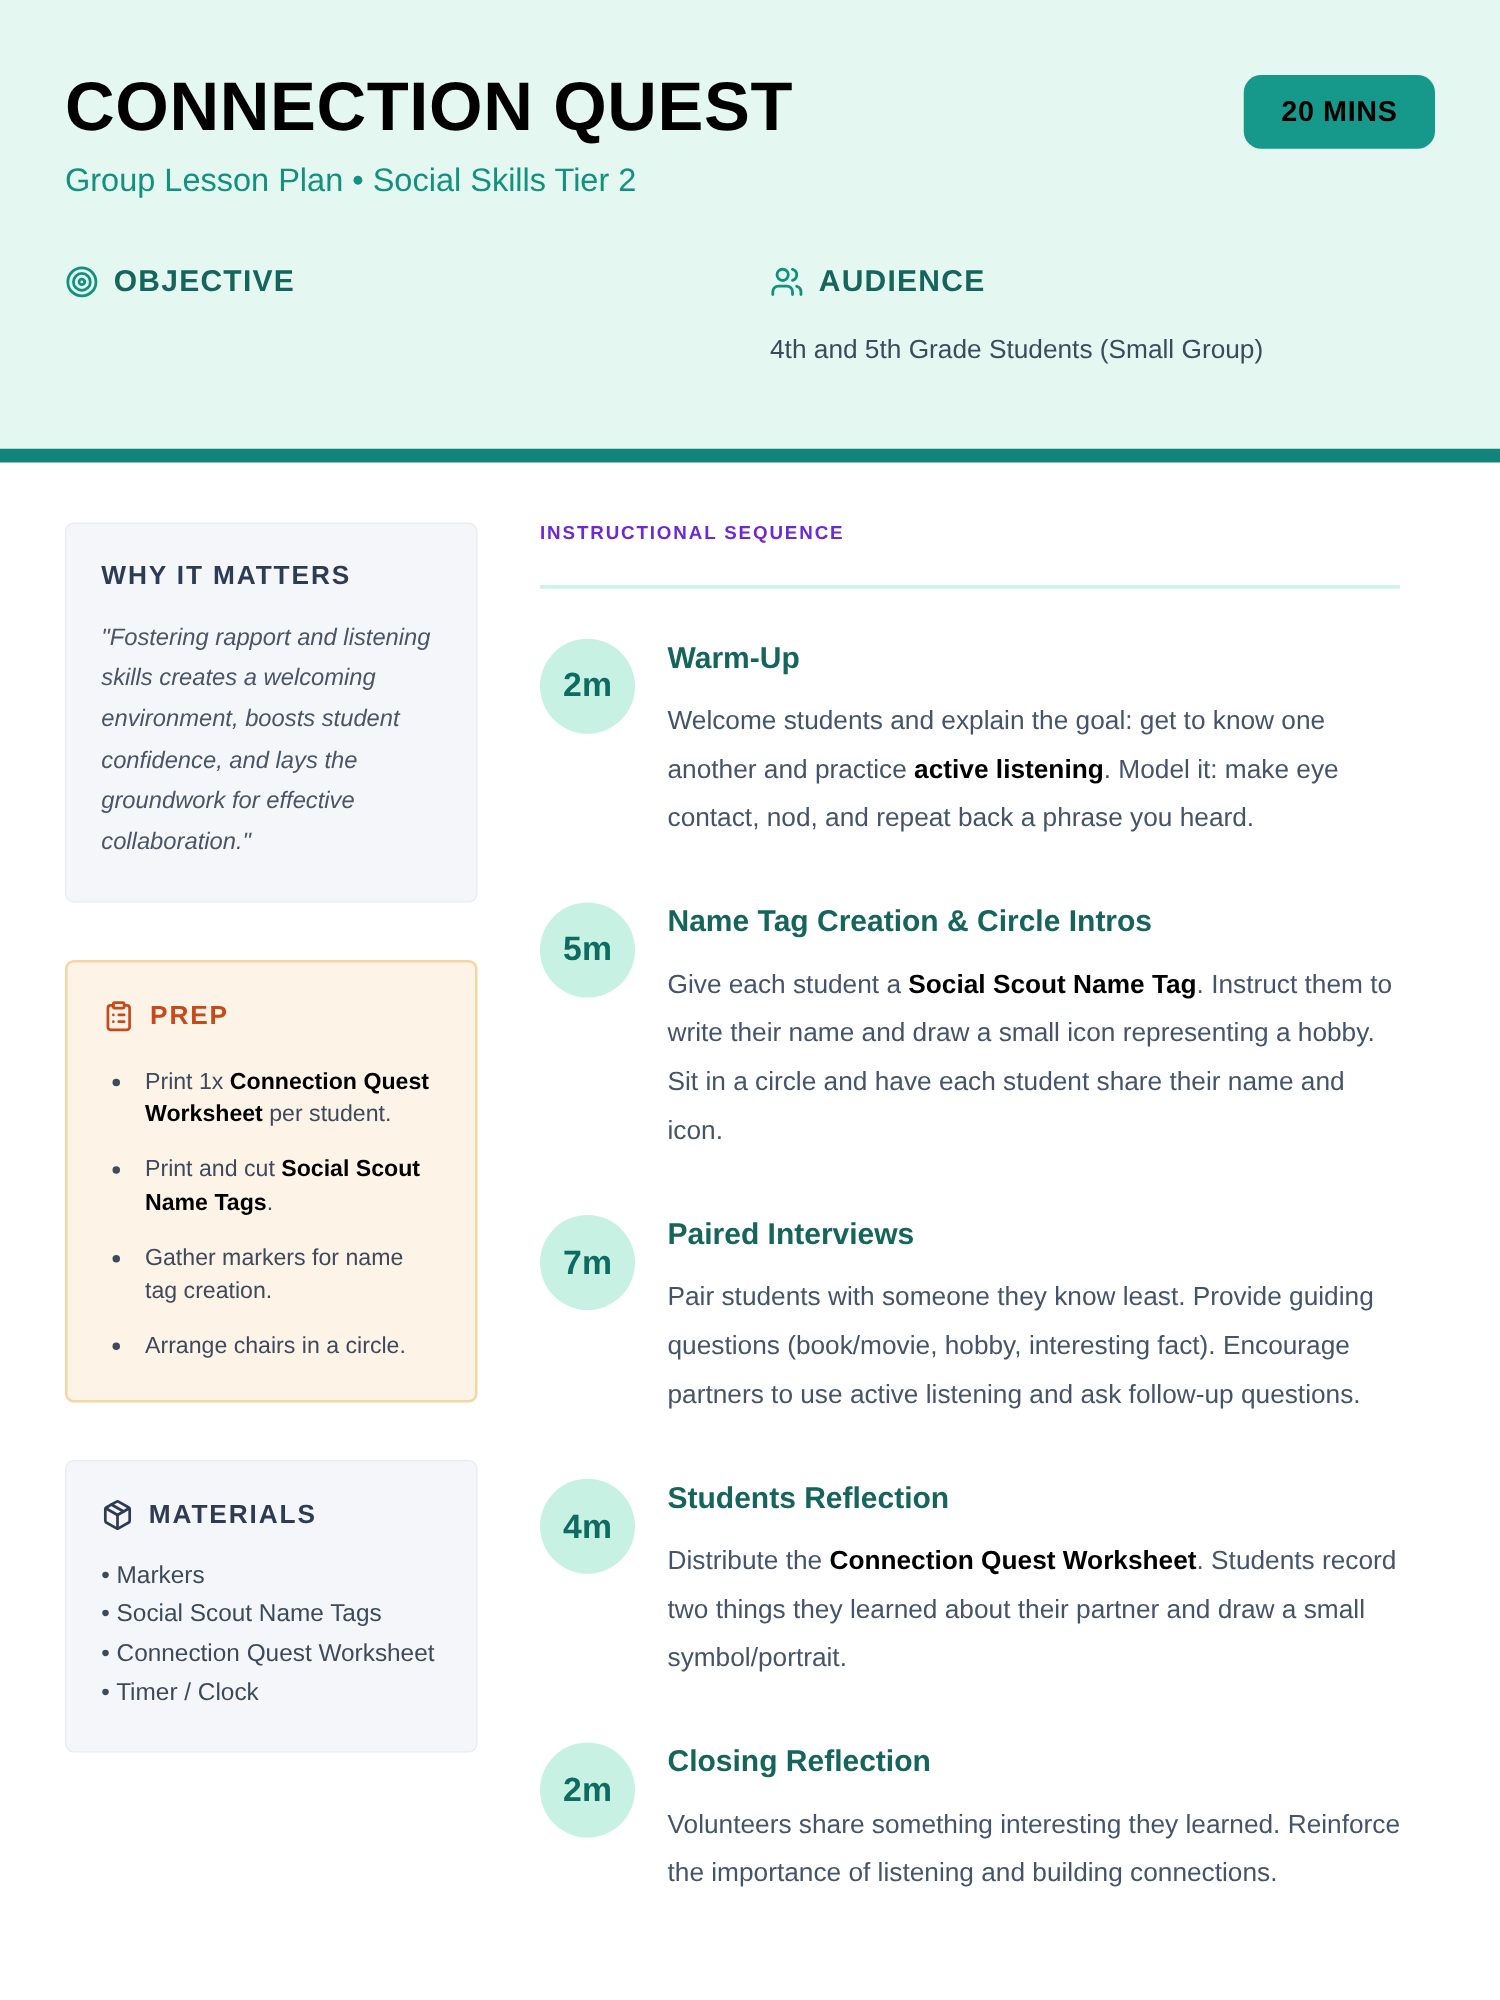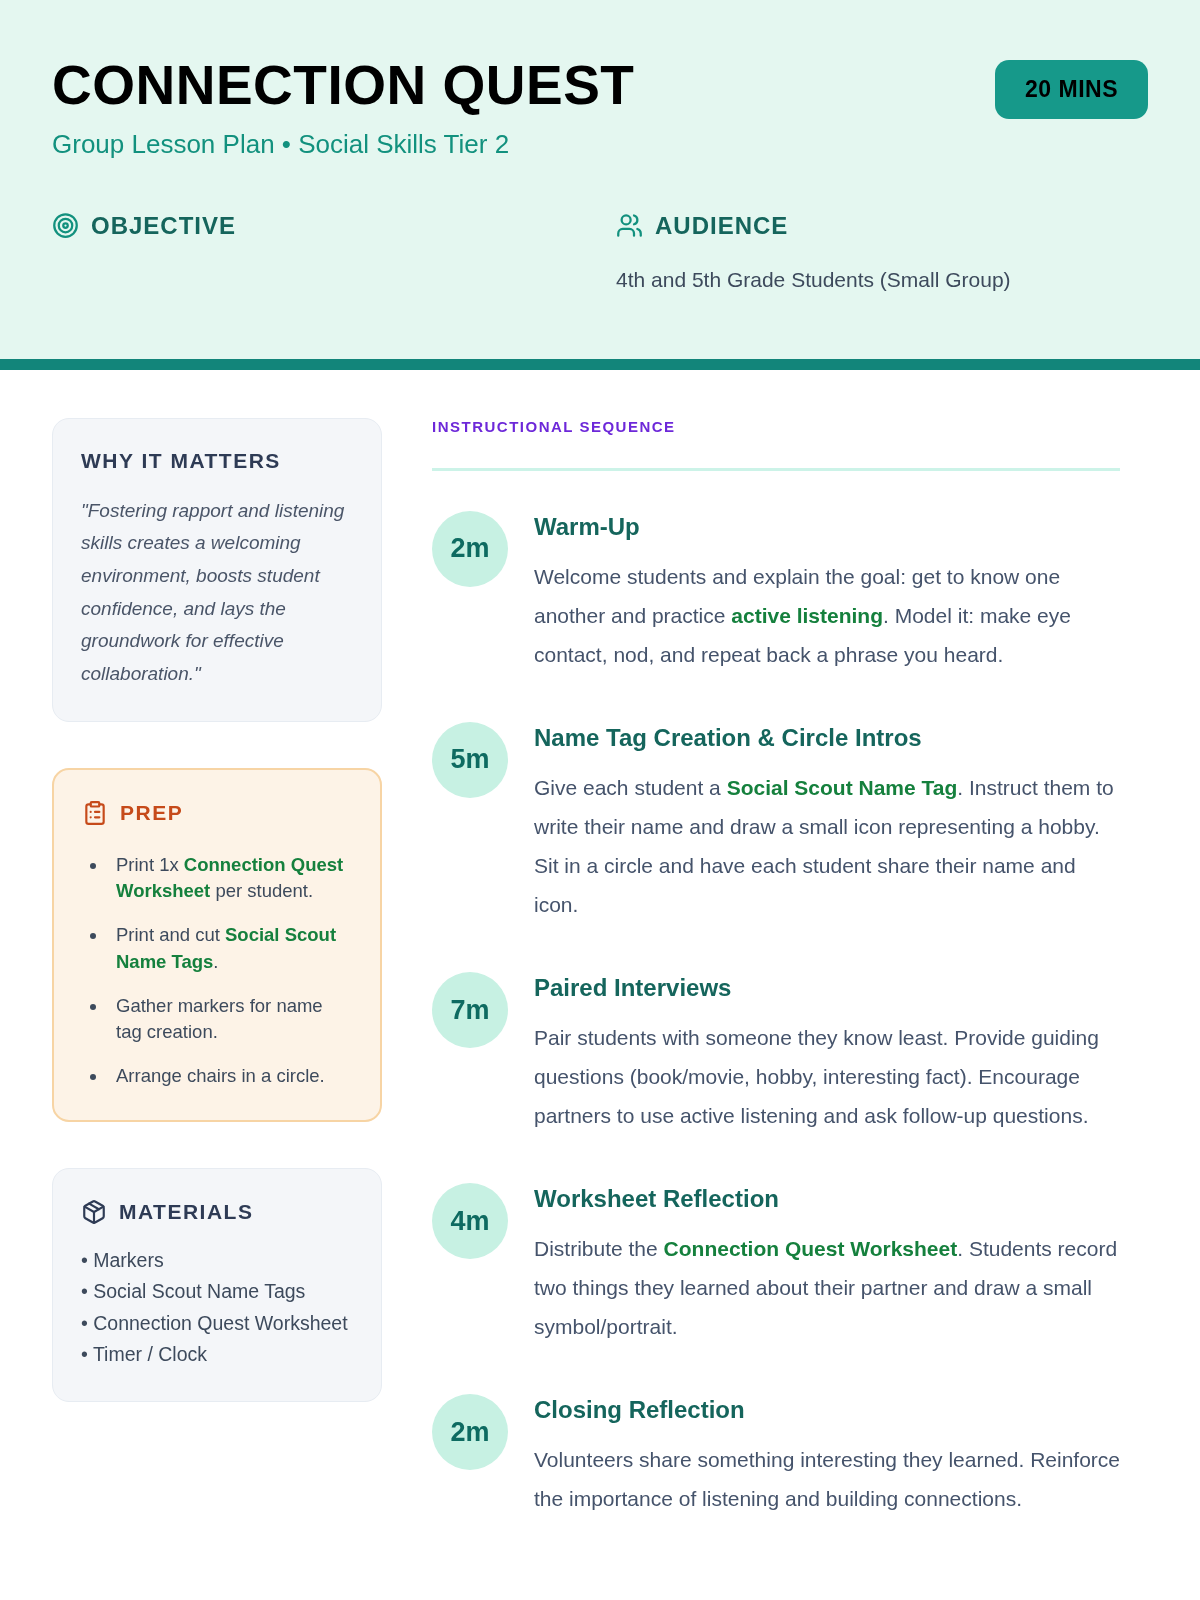--- a/index.html
+++ b/index.html
@@ -77,21 +77,21 @@
   
   .main {
     display: grid;
     grid-template-columns: 330px 1fr;
     gap: 50px;
     padding: 48px 80px 0 52px;
   }
 
   
   .card {
-    border-radius: 17px;
+    border-radius: 7px;
     padding: 30px 28px;
     margin-bottom: 46px;
   }
   .card-gray {
     background: #F4F6F9;
     border: 1px solid #E7ECF2;
   }
   .card-orange {
     background: #FDF3E7;
     border: 2px solid #F7D4A4;
@@ -122,21 +122,21 @@
     list-style: disc;
   }
   .prep-list li {
     font-size: 18.5px;
     line-height: 1.42;
     color: #3D4A5C;
     margin-bottom: 18px;
     padding-left: 8px;
   }
   .prep-list li:last-child { margin-bottom: 0; }
-  .prep-list li strong, .step-desc strong { color: #15803d; font-weight: 700; }
+  .prep-list li strong, .step-desc strong { color: #000000; font-weight: 700; }
 
   .materials-list { margin-top: 20px; }
   .materials-list .material-item {
     font-size: 19.5px;
     line-height: 1.62;
     color: #3D4A5C;
   }
   .materials-list .material-item::before { content: "• "; }
 
   
@@ -305,21 +305,21 @@
           <div class="step-badge">7m</div>
           <div>
             <div class="step-title">Paired Interviews</div>
             <p class="step-desc">Pair students with someone they know least. Provide guiding questions (book/movie, hobby, interesting fact). Encourage partners to use active listening and ask follow-up questions.</p>
           </div>
         </div>
 
         <div class="step">
           <div class="step-badge">4m</div>
           <div>
-            <div class="step-title">Worksheet Reflection</div>
+            <div class="step-title">Students Reflection</div>
             <p class="step-desc">Distribute the <strong>Connection Quest Worksheet</strong>. Students record two things they learned about their partner and draw a small symbol/portrait.</p>
           </div>
         </div>
 
         <div class="step">
           <div class="step-badge">2m</div>
           <div>
             <div class="step-title">Closing Reflection</div>
             <p class="step-desc">Volunteers share something interesting they learned. Reinforce the importance of listening and building connections.</p>
           </div>

